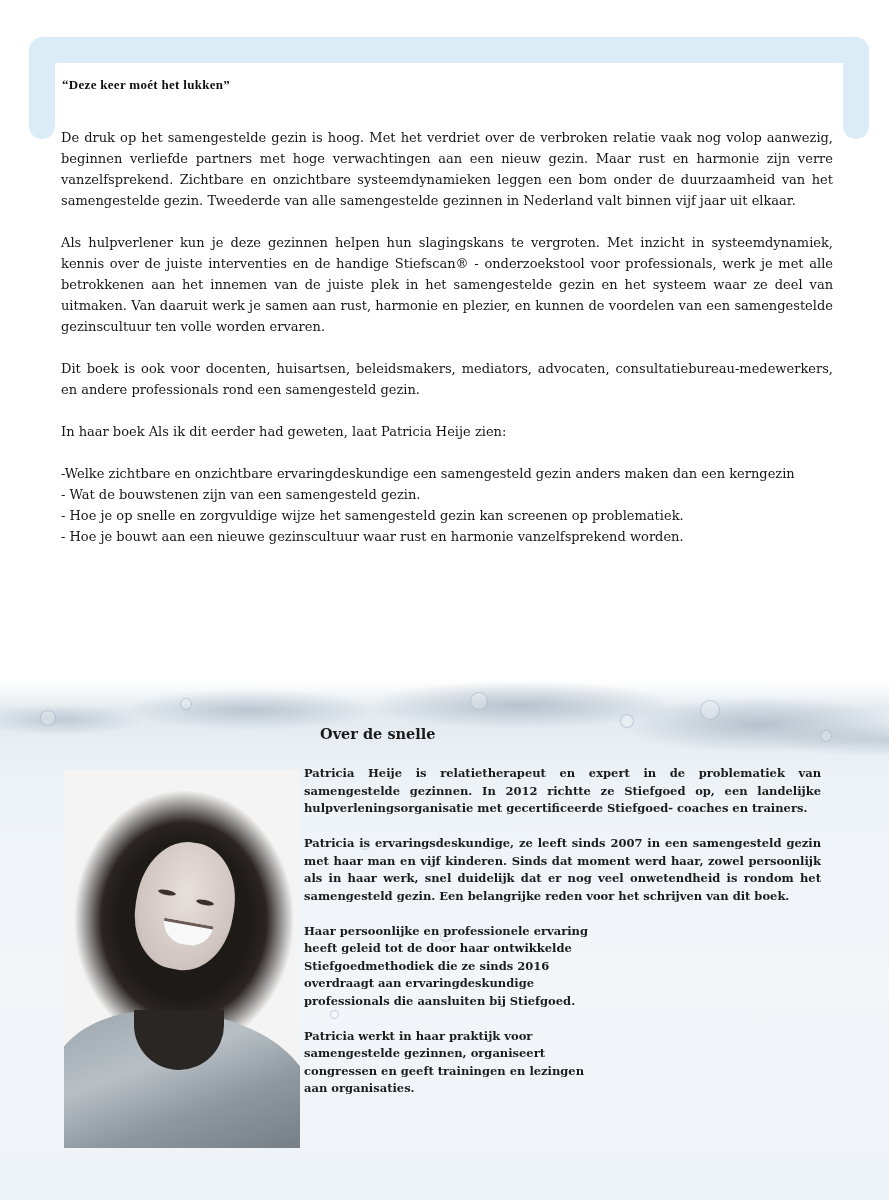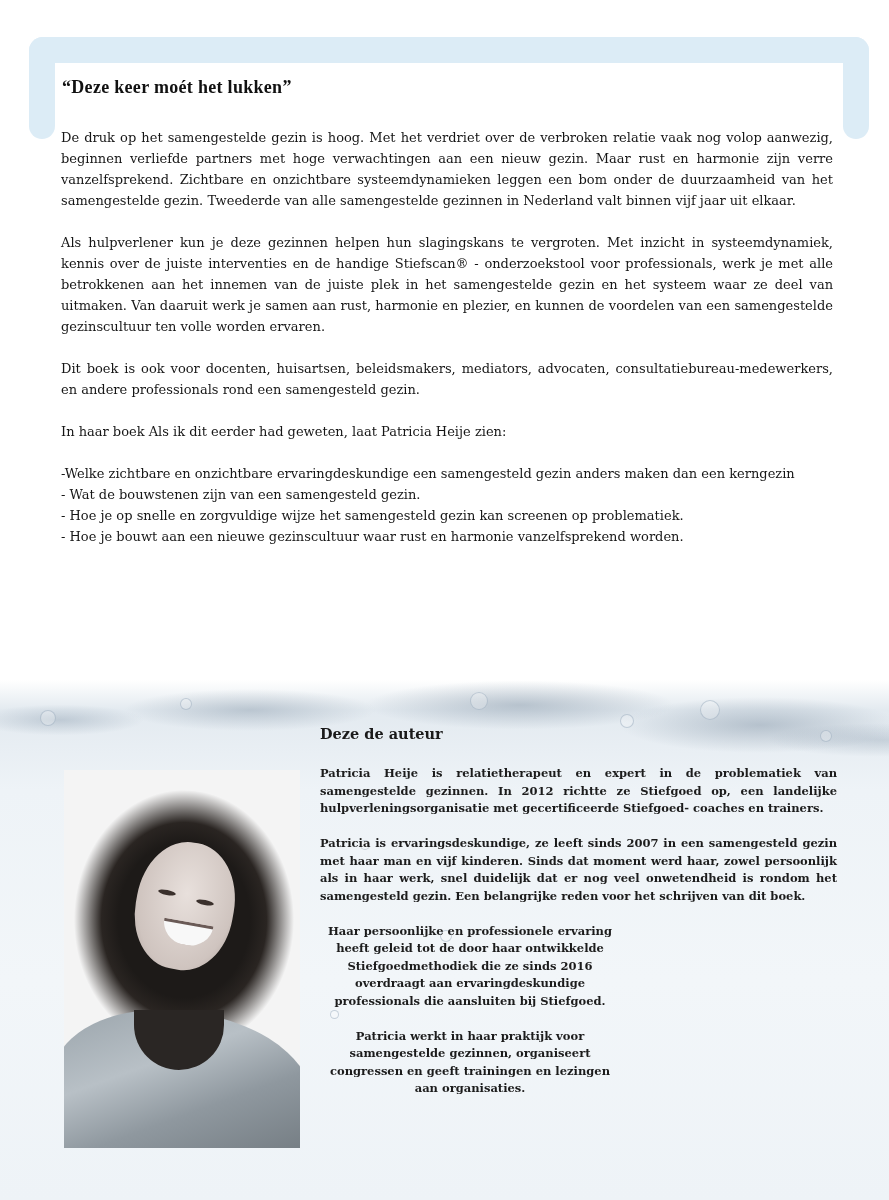--- a/index.html
+++ b/index.html
@@ -55,21 +55,21 @@
       width: 26px; height: 102px;
       background: #dcecf6;
       border-radius: 0 14px 13px 13px;
     }
     .headline {
       position: absolute;
       left: 62px; top: 77px;
       margin: 0;
       font-family: "Liberation Serif", serif;
       font-weight: bold;
-      font-size: 18px;
+      font-size: 13px;
       letter-spacing: 0.3px;
       color: #111;
     }
     .main-text {
       position: absolute;
       left: 61px; top: 127px;
       width: 772px;
       font-family: "DejaVu Serif", serif;
       font-size: 13px;
       line-height: 21px;
@@ -92,35 +92,35 @@
       position: absolute;
       left: 320px; top: 725px;
       margin: 0;
       font-family: "DejaVu Serif", serif;
       font-weight: bold;
       font-size: 14.5px;
       color: #1a1a1a;
     }
     .author-text {
       position: absolute;
-      left: 320px; top: 765px;
+      left: 304px; top: 765px;
       width: 517px;
       font-family: "DejaVu Serif", serif;
       font-weight: bold;
       font-size: 11.5px;
       line-height: 17.5px;
       color: #1c1c1c;
     }
     .author-text p {
       margin: 0 0 17.5px 0;
       text-align: justify;
     }
     .author-text p.narrow {
       width: 300px;
-      text-align: center;
+      text-align: left;
     }
     
     .photo {
       position: absolute;
       left: 64px; top: 770px;
       width: 236px; height: 378px;
       background: #f4f4f4;
       overflow: hidden;
     }
     .photo .hair {
@@ -197,21 +197,21 @@
   <p>Dit boek is ook voor docenten, huisartsen, beleidsmakers, mediators, advocaten, consultatiebureau-medewerkers, en andere professionals rond een samengesteld gezin.</p>
   <p>In haar boek Als ik dit eerder had geweten, laat Patricia Heije zien:</p>
   <ul class="bullets">
     <li>-Welke zichtbare en onzichtbare ervaringdeskundige een samengesteld gezin anders maken dan een kerngezin</li>
     <li>- Wat de bouwstenen zijn van een samengesteld gezin.</li>
     <li>- Hoe je op snelle en zorgvuldige wijze het samengesteld gezin kan screenen op problematiek.</li>
     <li>- Hoe je bouwt aan een nieuwe gezinscultuur waar rust en harmonie vanzelfsprekend worden.</li>
   </ul>
 </div>
 
-<h2 class="author-title">Deze de auteur</h2>
+<h2 class="author-title">Over de snelle</h2>
 
 <div class="photo" title="Portret van Patricia Heije">
   <div class="hair"></div>
   <div class="jacket"></div>
   <div class="collar"></div>
   <div class="face"></div>
   <div class="eye-l"></div>
   <div class="eye-r"></div>
   <div class="smile"></div>
 </div>

